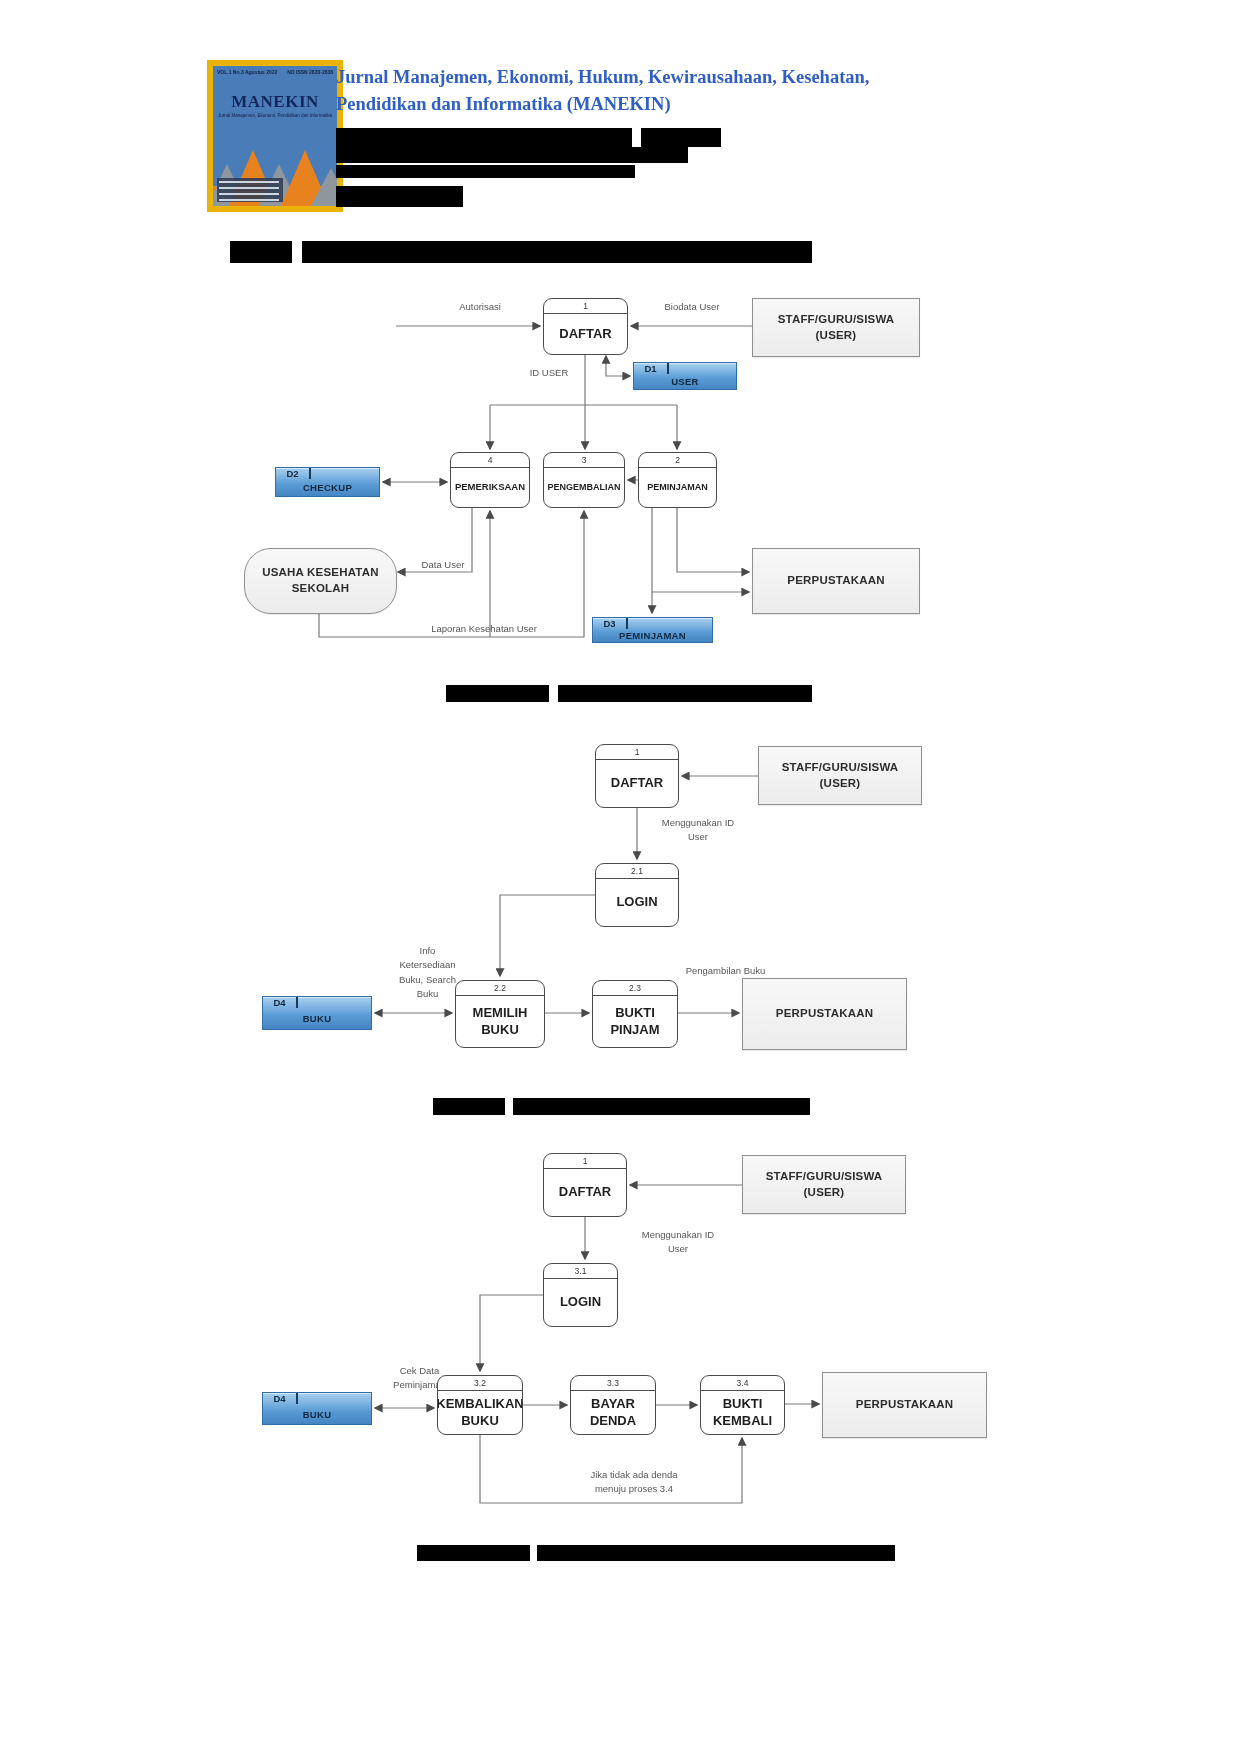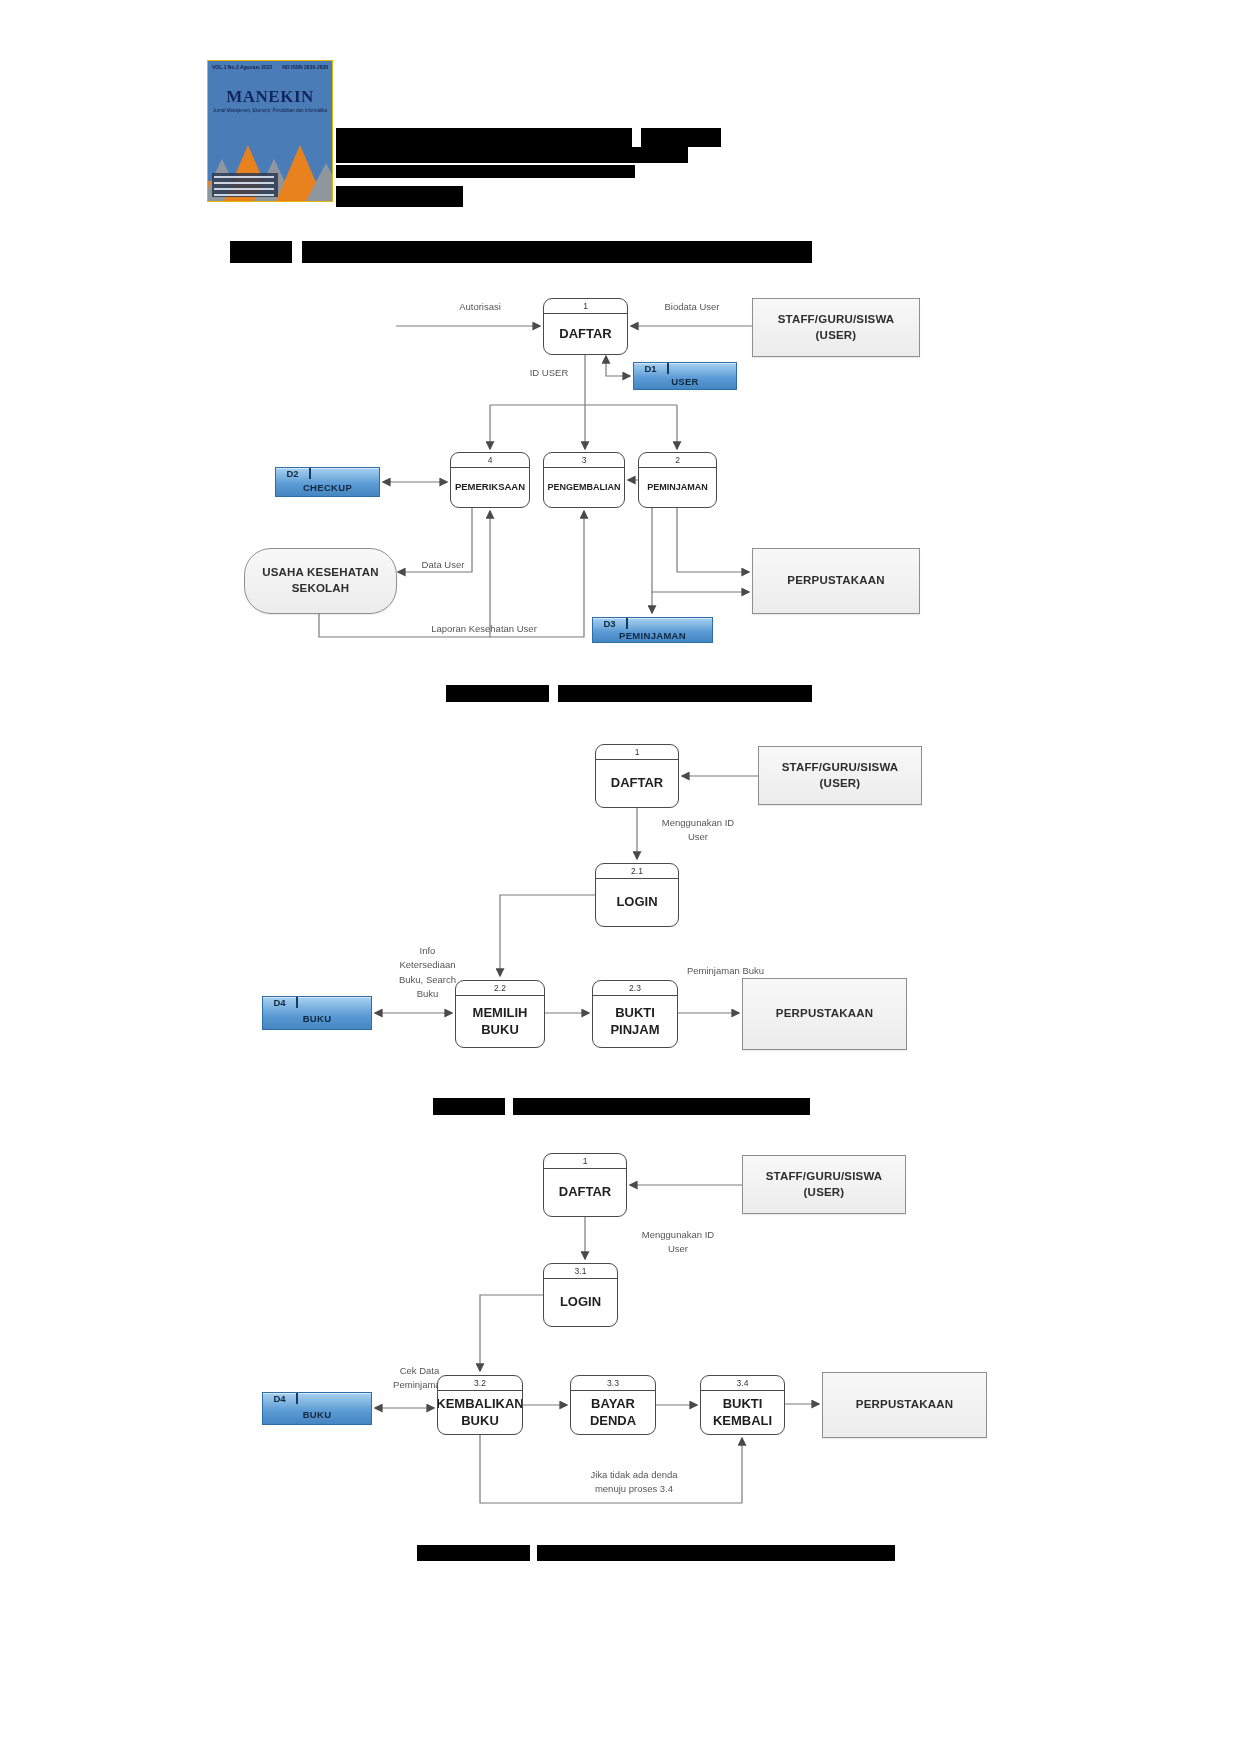--- a/index.html
+++ b/index.html
@@ -1,20 +1,20 @@
 <!DOCTYPE html>
 <html><head>
 <meta charset="utf-8">
 <style>
   html,body{margin:0;padding:0;background:#ffffff;}
   .page{position:relative;width:1240px;height:1754px;background:#fff;
         font-family:"Liberation Sans",sans-serif;overflow:hidden;}
   
   .cover{position:absolute;left:207px;top:60px;width:124px;height:140px;
-         background:#4a7db8;border:1px solid #eab308;overflow:hidden;}
+         background:#4a7db8;border:6px solid #eab308;overflow:hidden;}
   .cover-top{position:absolute;left:0;top:3px;width:100%;display:flex;
              justify-content:space-between;padding:0 4px;box-sizing:border-box;
              font-size:5px;color:#16214a;font-weight:bold;}
   .cover-title{position:absolute;left:0;top:26px;width:100%;text-align:center;
                font-family:"Liberation Serif",serif;font-weight:bold;font-size:17px;
                color:#13265c;letter-spacing:.5px;}
   .cover-sub{position:absolute;left:0;top:47px;width:100%;text-align:center;
              font-size:4.5px;color:#141f46;}
   .cover-mtns{position:absolute;left:0;bottom:0;width:100%;height:72px;}
   .cover-imprint{position:absolute;left:4px;bottom:4px;width:66px;height:24px;
@@ -116,20 +116,24 @@
       <rect y="52" width="124" height="20" fill="#e8821f"></rect>
       <polygon points="-6,72 14,30 34,72" fill="#8f979e"></polygon>
       <polygon points="16,72 40,16 64,72" fill="#e8821f"></polygon>
       <polygon points="46,72 66,30 86,72" fill="#8f979e"></polygon>
       <polygon points="68,72 92,16 116,72" fill="#e8821f"></polygon>
       <polygon points="98,72 118,34 138,72" fill="#8f979e"></polygon>
     </svg>
     <div class="cover-imprint"></div>
   </div>
 
+  <div class="jtitle">
+    <div>Jurnal Manajemen, Ekonomi, Hukum, Kewirausahaan, Kesehatan,</div>
+    <div>Pendidikan dan Informatika (MANEKIN)</div>
+  </div>
 
   <div class="bar" style="left:336px;top:128px;width:296px;height:19px;"></div>
   <div class="bar" style="left:641px;top:128px;width:80px;height:19px;"></div>
   <div class="bar" style="left:336px;top:147px;width:352px;height:16px;"></div>
   <div class="bar" style="left:336px;top:165px;width:299px;height:13px;"></div>
   <div class="bar" style="left:336px;top:186px;width:127px;height:21px;"></div>
 
   <div class="bar" style="left:230px;top:241px;width:62px;height:22px;"></div>
   <div class="bar" style="left:302px;top:241px;width:510px;height:22px;"></div>
 
@@ -200,21 +204,21 @@
     <div class="ds-label">BUKU</div>
   </div>
   <div class="proc" style="left:455px;top:980px;width:90px;height:68px;">
     <div class="proc-num">2.2</div>
     <div class="proc-label">MEMILIH BUKU</div>
   </div>
   <div class="proc" style="left:592px;top:980px;width:86px;height:68px;">
     <div class="proc-num">2.3</div>
     <div class="proc-label">BUKTI PINJAM</div>
   </div>
-  <div class="lbl" style="left:668px;top:964px;width:115px;">Peminjaman Buku</div>
+  <div class="lbl" style="left:668px;top:964px;width:115px;">Pengambilan Buku</div>
   <div class="ee" style="left:742px;top:978px;width:163px;height:70px;">PERPUSTAKAAN</div>
 
   <div class="bar" style="left:433px;top:1098px;width:72px;height:17px;"></div>
   <div class="bar" style="left:513px;top:1098px;width:297px;height:17px;"></div>
 
   <div class="proc" style="left:543px;top:1153px;width:84px;height:64px;">
     <div class="proc-num">1</div>
     <div class="proc-label">DAFTAR</div>
   </div>
   <div class="ee" style="left:742px;top:1155px;width:162px;height:57px;">STAFF/GURU/SISWA

